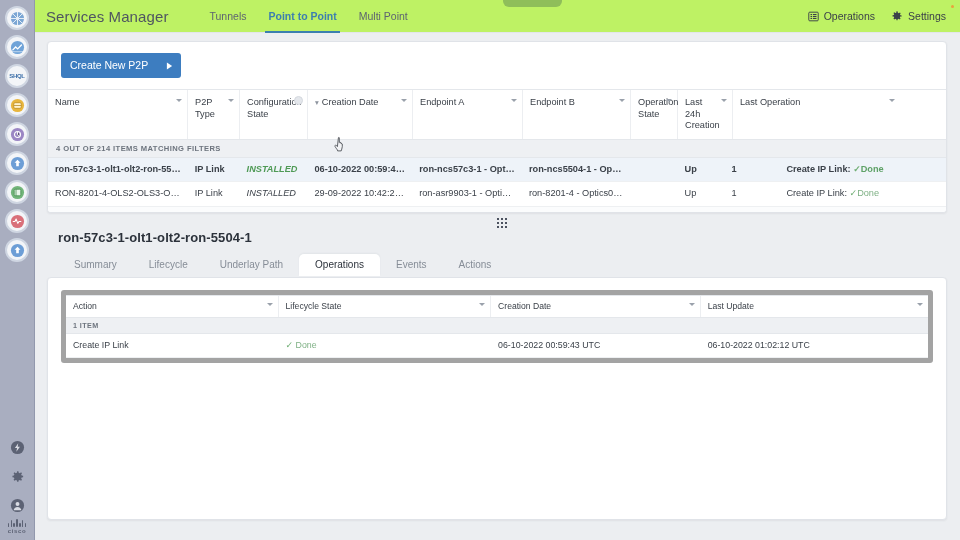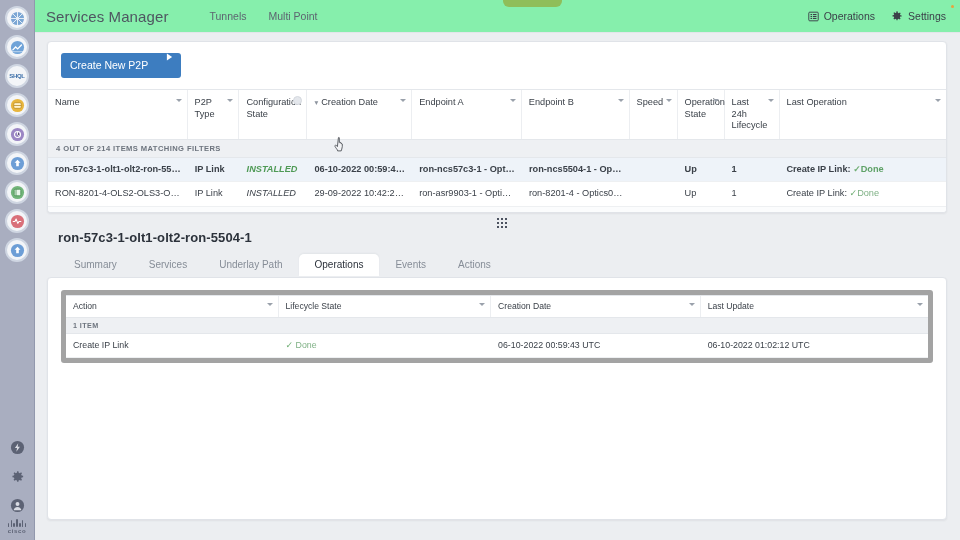--- a/index.html
+++ b/index.html
@@ -30,21 +30,21 @@
   #rail .sys { display:flex; flex-direction:column; gap:13px; align-items:center; padding-bottom:6px; }
   .sys-ico { width:16px; height:16px; color:#5c6274; display:flex; align-items:center; justify-content:center; }
   .cisco-logo { display:flex; flex-direction:column; align-items:center; gap:1px; padding-bottom:6px;}
   .cisco-bars { display:flex; align-items:flex-end; gap:1.2px; height:8px; }
   .cisco-bars i { width:1.6px; background:#5c6274; display:block; border-radius:1px; }
   .cisco-txt { font-size:6px; letter-spacing:0.6px; color:#5c6274; font-weight:bold; }
 
   
   #topbar {
     position:absolute; left:35px; top:0; right:0; height:33px;
-    background:#86efac; border-bottom:1px solid #e3e6ea;
+    background:#bef264; border-bottom:1px solid #e3e6ea;
     display:flex; align-items:center;
   }
   #app-title {
     font-size:15px; color:#4f5661; font-weight:400;
     margin-left:11px; letter-spacing:.1px;
   }
   #top-tabs { display:flex; align-items:flex-end; height:33px; margin-left:30px;justify-content:center; }
   .top-tab {
     font-size:10.5px; color:#5d6470; padding:0 11px; height:33px;
     display:flex; align-items:center; cursor:pointer; position:relative;
@@ -67,21 +67,21 @@
 
   
   .card {
     position:absolute; background:#fff; border:1px solid #e0e3e8;
     border-radius:4px; box-shadow:0 1px 2px rgba(40,50,70,.07);
   }
   #top-card { left:47px; top:41px; width:900px; height:172px; overflow:hidden; }
 
   #create-wrap { padding:11px 0 0 13px; display:flex; }
   #create-btn {
-    display:flex; align-items:flex-start; background:#3d7dc0; border-radius:3px;
+    display:flex; align-items:center; background:#3d7dc0; border-radius:3px;
     color:#fff; font-size:10.5px; cursor:pointer; overflow:hidden;
   }
   #create-btn .lab { padding:6px 9px 7px 9px; font-weight:400; }
   #create-btn .sep { width:1px; background:#6499d2; }
   #create-btn .arrow { padding:0 8px; display:flex; align-items:center; }
 
   
   .grid { width:100%; font-size:9px; }
   .grid .hdr { display:flex; border-top:1px solid #e4e7eb; border-bottom:1px solid #e4e7eb; background:#fff; }
   .grid .hdr .cell {
@@ -260,20 +260,21 @@
         <i style="height:4px"></i>
     </div>
     <div class="cisco-txt">cisco</div>
   </div>
 </div>
 
 <div id="topbar">
   <div id="app-title">Services Manager</div>
   <div id="top-tabs">
     <div class="top-tab">Tunnels</div>
+    <div class="top-tab active">Point to Point</div>
     <div class="top-tab">Multi Point</div>
   </div>
   <div id="top-right">
     <div class="top-link">
       <span>
         <svg width="11" height="11" viewBox="0 0 14 14">
             <rect x="1" y="1.5" width="12" height="11" rx="1.2" fill="none" stroke="#3b4149" stroke-width="1.2"></rect>
             <rect x="3.2" y="3.8" width="2" height="1.4" fill="#3b4149"></rect>
             <rect x="3.2" y="6.3" width="2" height="1.4" fill="#3b4149"></rect>
             <rect x="3.2" y="8.8" width="2" height="1.4" fill="#3b4149"></rect>
@@ -329,30 +330,26 @@
         <span class="caret"></span>
       </div>
       <div class="cell c-epa">
         <span>Endpoint A</span>
         <span class="caret"></span>
       </div>
       <div class="cell c-epb">
         <span>Endpoint B</span>
         <span class="caret"></span>
       </div>
-      <div class="cell c-speed">
-        <span>Speed</span>
-        <span class="caret"></span>
-      </div>
       <div class="cell c-ops">
         <span>Operation State</span>
         <span class="caret"></span>
       </div>
       <div class="cell c-l24">
-        <span>Last 24h Lifecycle</span>
+        <span>Last 24h Creation</span>
         <span class="caret"></span>
       </div>
       <div class="cell c-last">
         <span>Last Operation</span>
         <span class="caret"></span>
       </div>
     </div>
 
     <div class="banner">4 OUT OF 214 ITEMS MATCHING FILTERS</div>
 
@@ -416,21 +413,21 @@
     <i></i>
     <i></i>
     <i></i>
     <i></i>
 </div>
 
 <div id="detail">
   <div id="detail-title">ron-57c3-1-olt1-olt2-ron-5504-1</div>
   <div id="detail-tabs">
     <div class="dtab">Summary</div>
-    <div class="dtab">Services</div>
+    <div class="dtab">Lifecycle</div>
     <div class="dtab">Underlay Path</div>
     <div class="dtab active">Operations</div>
     <div class="dtab">Events</div>
     <div class="dtab">Actions</div>
   </div>
 
   <div id="detail-body">
     <div id="ops-grid-wrap">
       <div class="grid" id="ops-grid">
         <div class="hdr">

